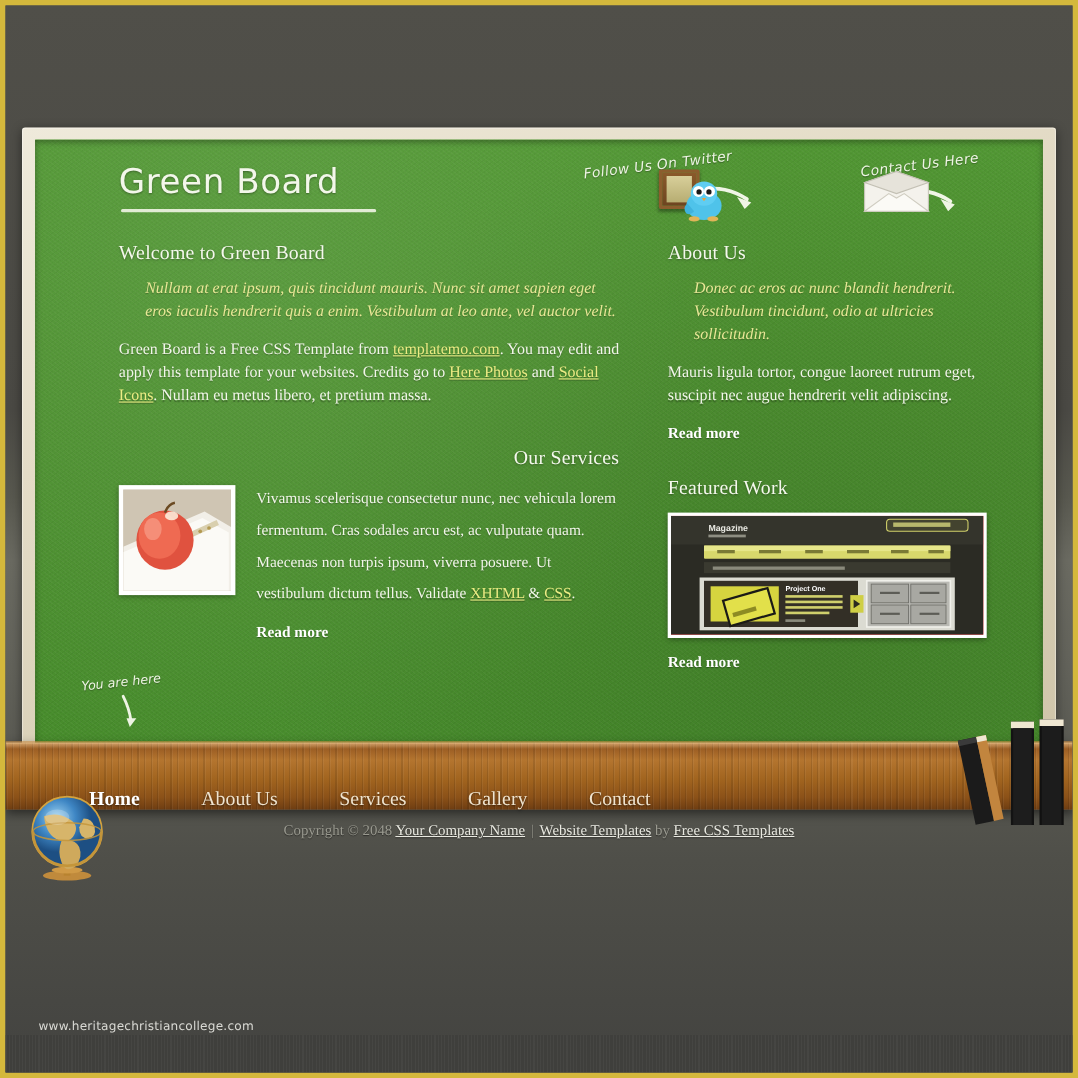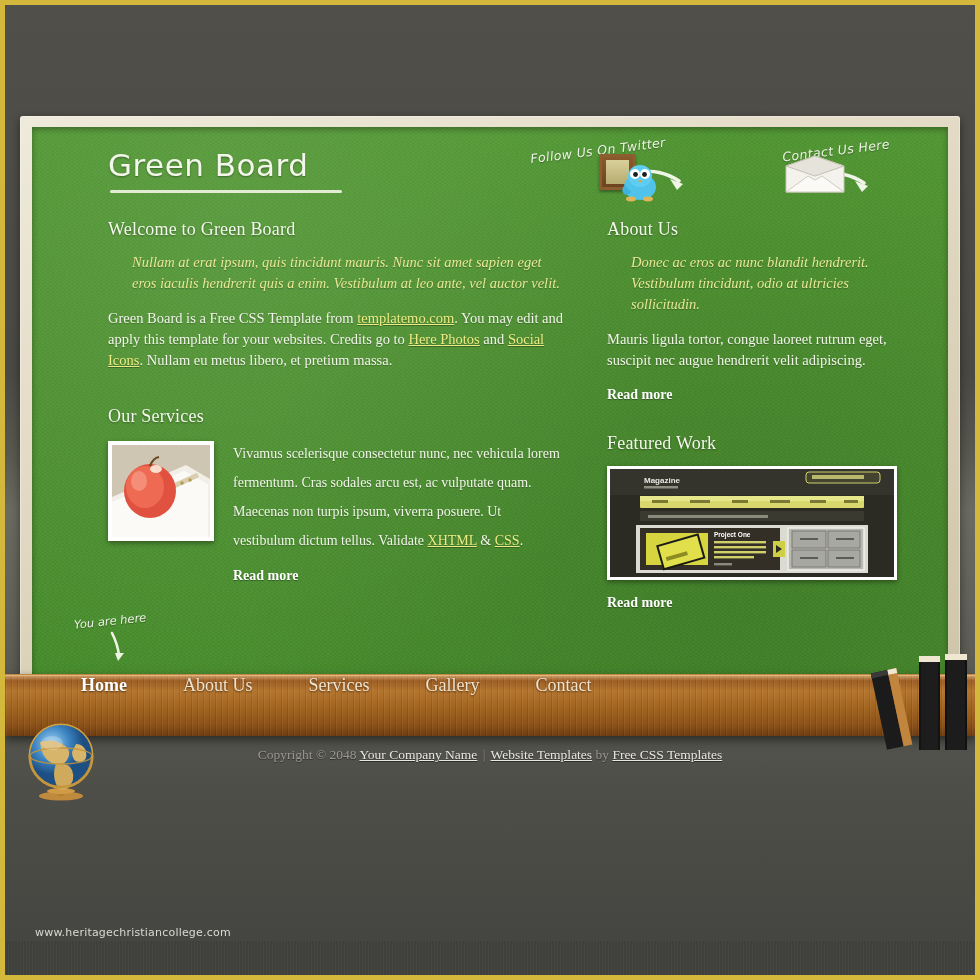--- a/index.html
+++ b/index.html
@@ -156,21 +156,21 @@
       repeating-linear-gradient(90deg, rgba(0,0,0,.10) 0 1px, rgba(255,255,255,.05) 1px 2px, rgba(0,0,0,0) 2px 6px),
       linear-gradient(to bottom,#a9682c 0%, #9a5c23 8%, #b4752f 26%, #a1641f 55%, #8b5118 82%, #6e3d12 100%);
     box-shadow:0 4px 9px rgba(0,0,0,.5), inset 0 1px 0 rgba(255,220,160,.35);
     border-top:1px solid #c08642;
   }
   #shelf:before{
     content:""; position:absolute; left:0; right:0; top:0; height:6px;
     background:linear-gradient(to bottom,rgba(255,226,176,.5),rgba(255,255,255,0));
   }
   #nav{
-    position:absolute; left:76px; top:0; height:62px; display:flex; align-items:flex-start;
+    position:absolute; left:76px; top:0; height:62px; display:flex; align-items:flex-end;
   }
   #nav a{
     font-size:18px; color:#f0e4cf; text-decoration:none; margin-right:56px;
     text-shadow:0 1px 2px rgba(0,0,0,.55); white-space:nowrap;
   }
   #nav a.active{ color:#ffffff; font-weight:bold; }
 
   
   #footer{
     position:absolute; left:0; top:742px; width:970px; text-align:center;
@@ -245,21 +245,21 @@
       </svg>
     </div>
 
     <div id="cols">
 
       <div class="col-left">
         <h2 class="sec">Welcome to Green Board</h2>
         <p class="intro">Nullam at erat ipsum, quis tincidunt mauris. Nunc sit amet sapien eget eros iaculis hendrerit quis a enim. Vestibulum at leo ante, vel auctor velit.</p>
         <p class="body"><span>Green Board is a Free CSS Template from </span><a class="inline" href="#">templatemo.com</a><span>. You may edit and apply this template for your websites. Credits go to </span><a class="inline" href="#">Here Photos</a><span> and </span><a class="inline" href="#">Social Icons</a><span>. Nullam eu metus libero, et pretium massa.</span></p>
 
-        <h2 class="sec" style="margin-top:35px;">Our Services</h2>
+        <h2 class="sec" style="margin-top:35px;text-align:right;">Our Services</h2>
         <div class="svc">
           <div class="svc-thumb">
             <div class="ph">
               <svg width="100%" height="100%" viewBox="0 0 98 92" preserveAspectRatio="none">
                 <rect x="0" y="0" width="98" height="92" fill="#cfc5b3"></rect>
                 <path d="M0 52 L74 20 L98 34 L98 92 L0 92 Z" fill="#f2efe8"></path>
                 <path d="M0 57 L72 26 L96 39 L96 92 L0 92 Z" fill="#fbfaf6"></path>
                 <path d="M20 60 L86 30" stroke="#d9cfae" stroke-width="5" fill="none"></path>
                 <g fill="#b49a52">
                   <circle cx="30" cy="57" r="1.7"></circle>

